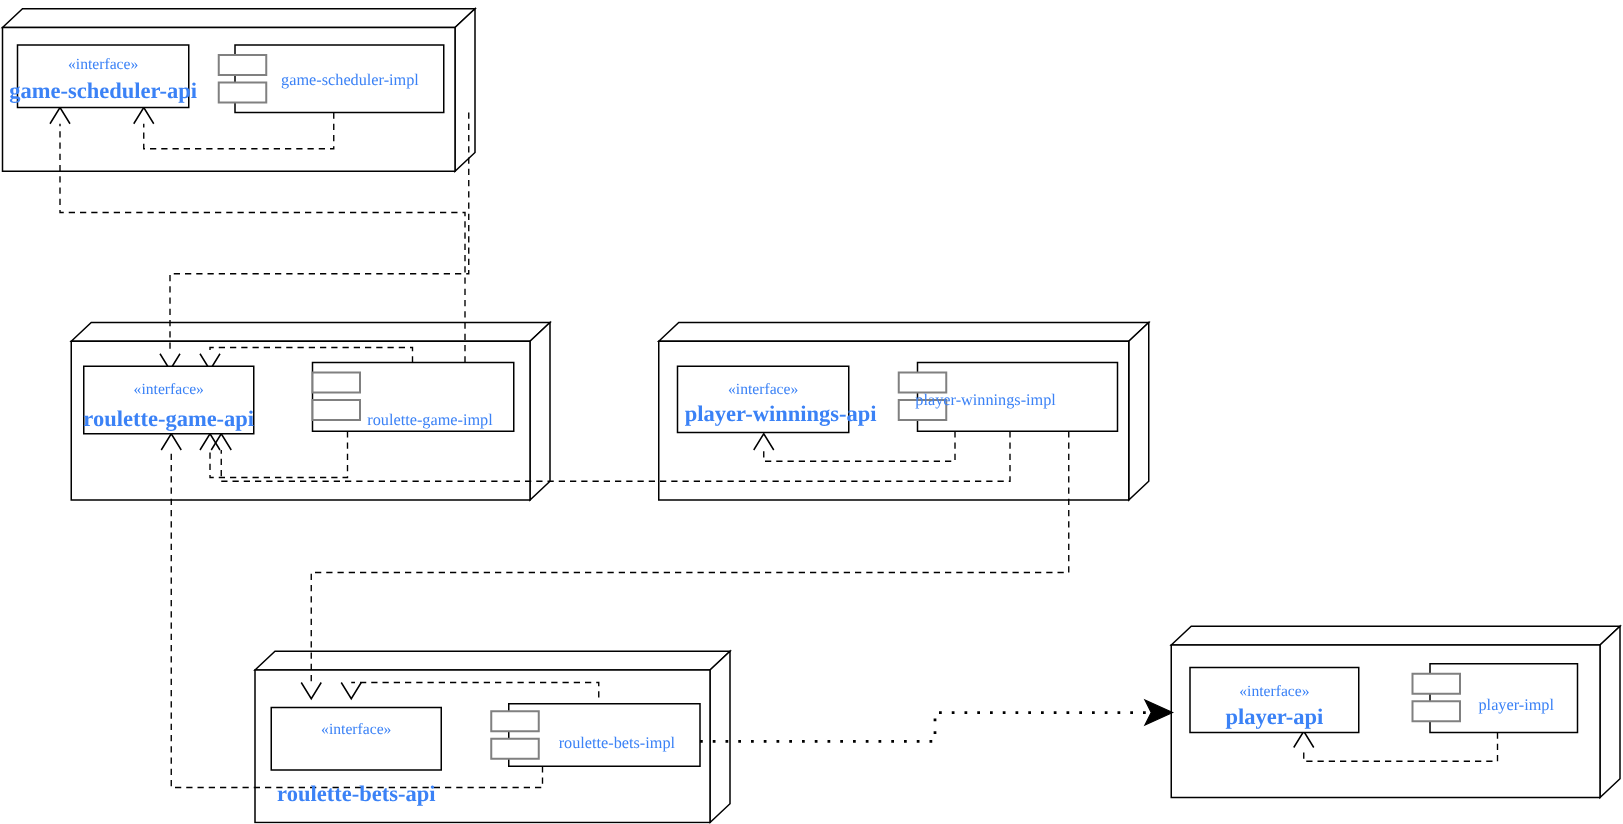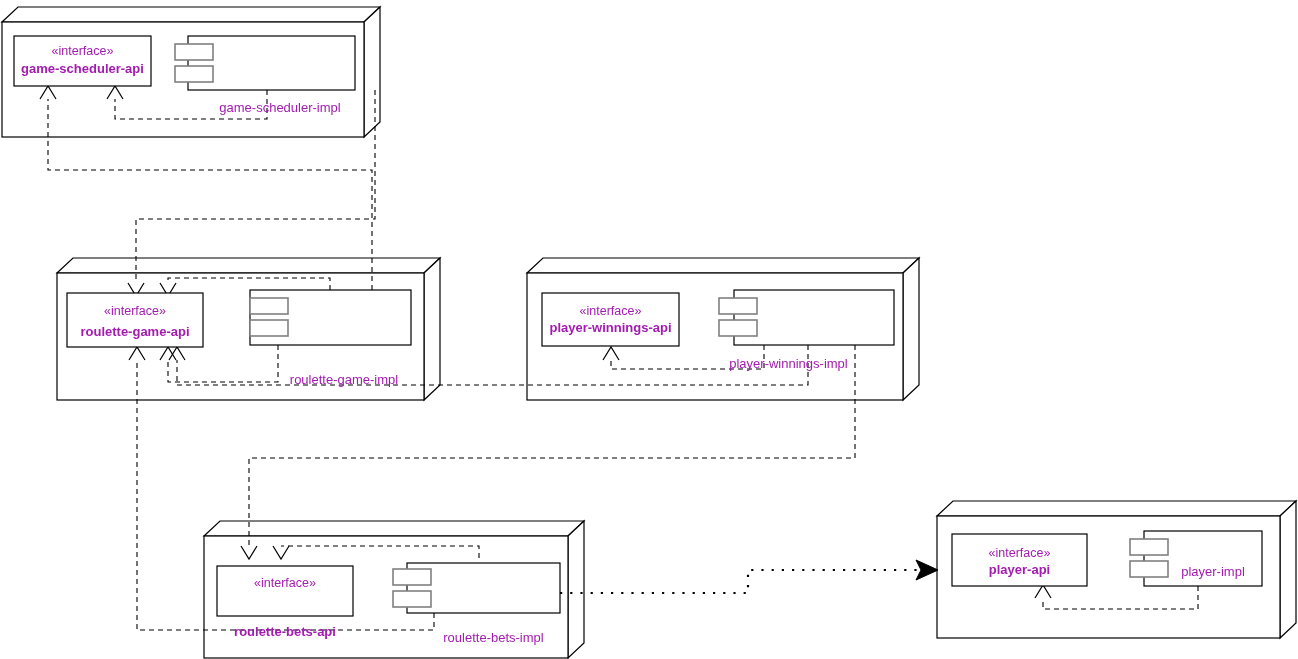--- a/index.html
+++ b/index.html
@@ -68,37 +68,37 @@
     stroke-width: 1.2;
   }
   .arrow-solid {
     fill: #000000;
     stroke: #000000;
     stroke-width: 1;
   }
   .lbl {
     position: absolute;
     text-align: center;
-    color: #a21caf;
+    color: #3b82f6;
     line-height: 1.25;
     white-space: nowrap;
     pointer-events: none;
+    font-family: Liberation Serif, serif;
   }
   .lbl-stereo {
     font-size: 12.5px;
     font-weight: normal;
   }
   .lbl-iface-name {
-    font-size: 13px;
+    font-size: 18px;
     font-weight: bold;
   }
   .lbl-impl {
     font-size: 13px;
     font-weight: normal;
-    margin-top: 44px;
   }
 </style>
 </head>
 <body>
 
 <div id="canvas">
 
   <svg id="diagram-svg" viewBox="0 0 1298 659" xmlns="http://www.w3.org/2000/svg">
 
     <g>
@@ -195,24 +195,24 @@
 
   <div class="lbl lbl-stereo" style="left:14px; top:44px; width:137px;">«interface»</div>
   <div class="lbl lbl-iface-name" style="left:4px; top:61px; width:157px;">game-scheduler-api</div>
   <div class="lbl lbl-impl" style="left:205px; top:56px; width:150px;">game-scheduler-impl</div>
 
   <div class="lbl lbl-stereo" style="left:67px; top:304px; width:136px;">«interface»</div>
   <div class="lbl lbl-iface-name" style="left:57px; top:324px; width:156px;">roulette-game-api</div>
   <div class="lbl lbl-impl" style="left:274px; top:328px; width:140px;">roulette-game-impl</div>
 
   <div class="lbl lbl-stereo" style="left:542px; top:304px; width:137px;">«interface»</div>
-  <div class="lbl lbl-iface-name" style="left:531px; top:320px; width:159px;">player-winnings-api</div>
+  <div class="lbl lbl-iface-name" style="left:545px; top:320px; width:159px;">player-winnings-api</div>
   <div class="lbl lbl-impl" style="left:716px; top:312px; width:145px;">player-winnings-impl</div>
 
   <div class="lbl lbl-stereo" style="left:217px; top:576px; width:136px;">«interface»</div>
   <div class="lbl lbl-iface-name" style="left:207px; top:592px; width:156px;margin-top:32px;">roulette-bets-api</div>
   <div class="lbl lbl-impl" style="left:426px; top:586px; width:135px;">roulette-bets-impl</div>
 
   <div class="lbl lbl-stereo" style="left:952px; top:546px; width:135px;">«interface»</div>
   <div class="lbl lbl-iface-name" style="left:952px; top:562px; width:135px;">player-api</div>
-  <div class="lbl lbl-impl" style="left:1163px; top:520px; width:100px;">player-impl</div>
+  <div class="lbl lbl-impl" style="left:1163px; top:556px; width:100px;">player-impl</div>
 
 </div>
 
 </body></html>

